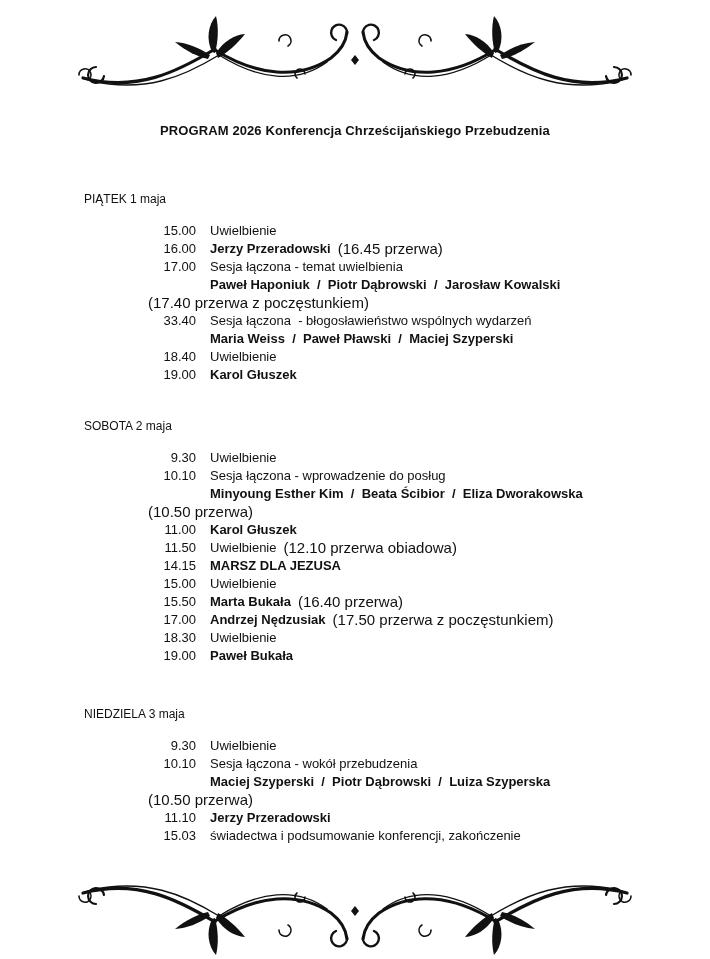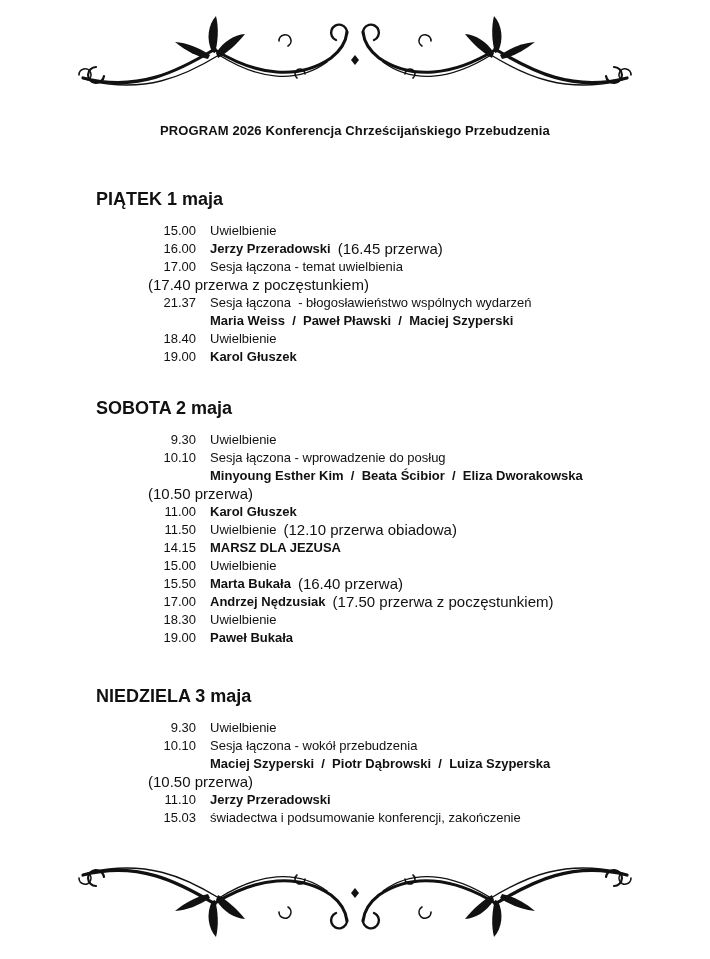--- a/index.html
+++ b/index.html
@@ -28,24 +28,24 @@
     font-size: 13px;
     line-height: 20px;
     font-weight: bold;
     letter-spacing: 0.1px;
   }
   .day { margin-left: 84px; }
   .day-1 { margin-top: 49px; }
   .day-2 { margin-top: 33px; }
   .day-3 { margin-top: 40px; }
   .day-heading {
-    margin: 12px;
-    font-size: 18px;
+    margin: 0;
+    font-size: 12px;
     line-height: 18px;
-    font-weight: bold;
+    font-weight: normal;
   }
   .rows { margin-top: 14px; }
   .row {
     display: flex;
     align-items: center;
     line-height: 18px;
     font-size: 13px;
   }
   .time {
     flex: none;
@@ -106,24 +106,27 @@
       <div class="row">
         <span class="time">16.00</span>
         <span class="desc bold">Jerzy Przeradowski</span>
         <span class="subnote inline">(16.45 przerwa)</span>
       </div>
       <div class="row">
         <span class="time">17.00</span>
         <span class="desc">Sesja łączona - temat uwielbienia</span>
       </div>
       <div class="row indent">
+        <span class="desc names">Paweł Haponiuk  /  Piotr Dąbrowski  /  Jarosław Kowalski</span>
+      </div>
+      <div class="row indent">
         <span class="subnote alone">(17.40 przerwa z poczęstunkiem)</span>
       </div>
       <div class="row">
-        <span class="time">21.37</span>
+        <span class="time">33.40</span>
         <span class="desc">Sesja łączona  - błogosławieństwo wspólnych wydarzeń</span>
       </div>
       <div class="row indent">
         <span class="desc names">Maria Weiss  /  Paweł Pławski  /  Maciej Szyperski</span>
       </div>
       <div class="row">
         <span class="time">18.40</span>
         <span class="desc">Uwielbienie</span>
       </div>
       <div class="row">

